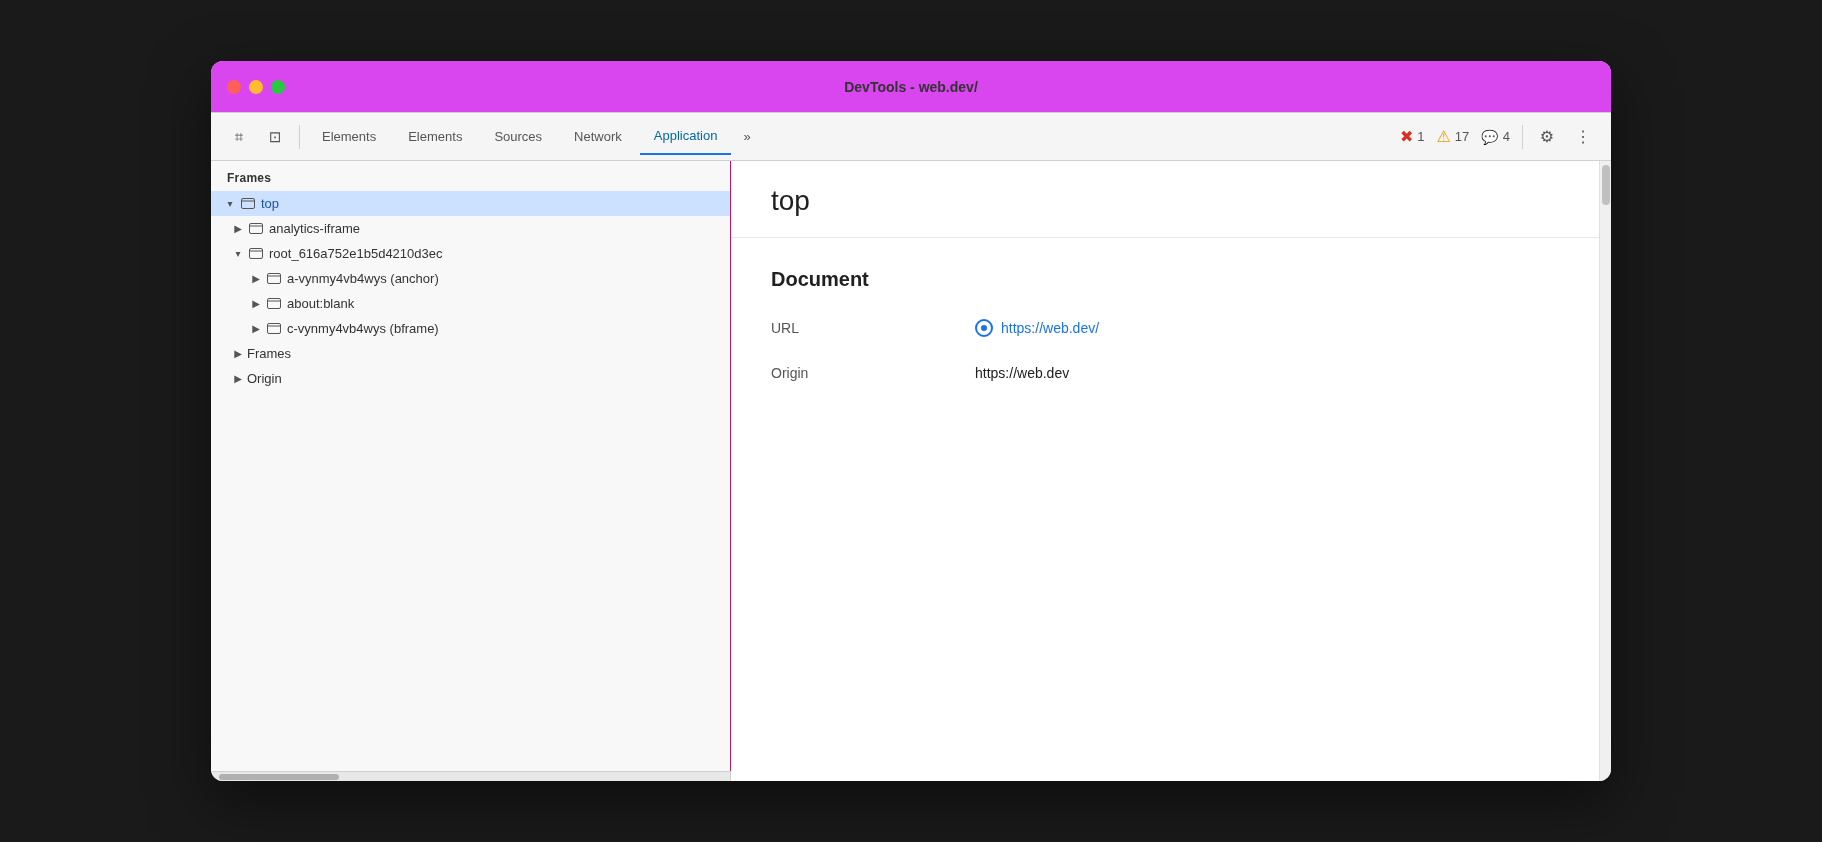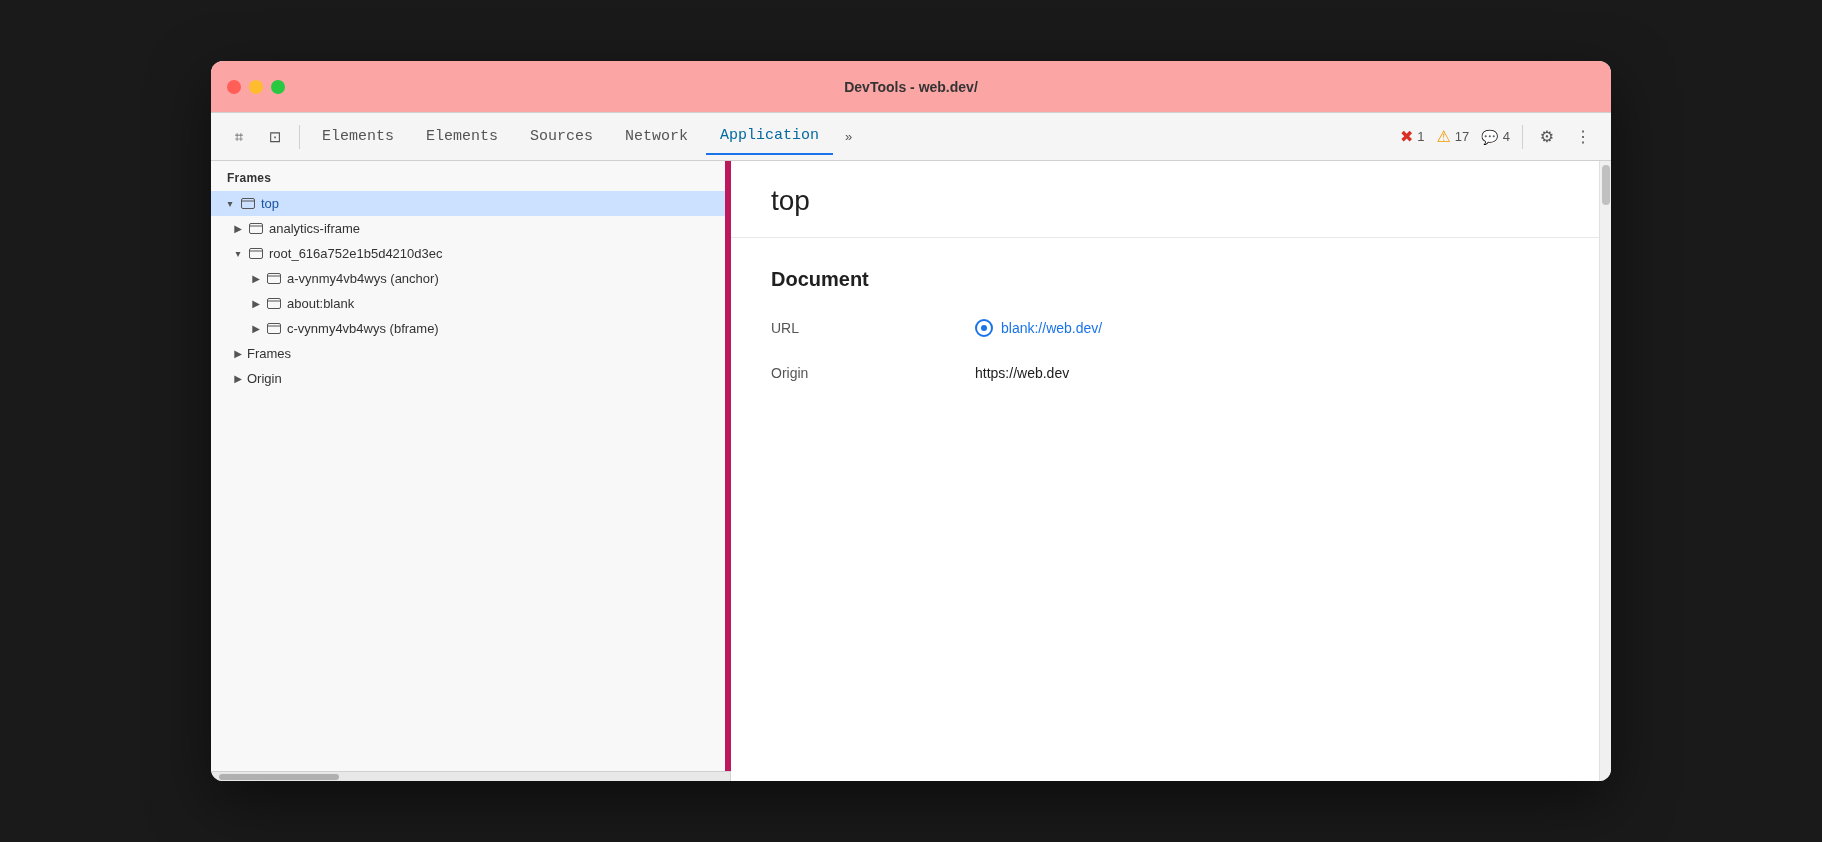--- a/index.html
+++ b/index.html
@@ -18,21 +18,21 @@
       background: #f0f0f0;
       border-radius: 12px;
       overflow: hidden;
       box-shadow: 0 20px 60px rgba(0,0,0,0.5);
       display: flex;
       flex-direction: column;
     }
 
     
     .title-bar {
-      background: #fca5a5;
+      background: #d946ef;
       height: 52px;
       display: flex;
       align-items: center;
       padding: 0 16px;
       border-bottom: 1px solid #d0d0d0;
       position: relative;
     }
 
     .traffic-lights {
       display: flex;
@@ -85,30 +85,29 @@
 
     .toolbar-separator {
       width: 1px;
       height: 24px;
       background: #d0d0d0;
       margin: 0 4px;
     }
 
     .toolbar-tab {
       padding: 6px 14px;
-      font-size: 15px;
+      font-size: 13px;
       color: #555;
       cursor: pointer;
       border: none;
       background: transparent;
       border-radius: 4px;
       height: 36px;
       display: flex;
       align-items: center;
-      font-family: Liberation Mono, monospace;
     }
     .toolbar-tab.active {
       color: #0369a1;
       border-bottom: 2px solid #1a73e8;
       border-radius: 0;
     }
 
     .toolbar-more {
       padding: 4px 8px;
       font-size: 13px;
@@ -133,21 +132,21 @@
     .main-content {
       display: flex;
       flex: 1;
       overflow: hidden;
     }
 
     
     .sidebar {
       width: 520px;
       background: #f8f8f8;
-      border-right: 6px solid #be185d;
+      border-right: 1px solid #be185d;
       overflow-y: auto;
       overflow-x: hidden;
       flex-shrink: 0;
     }
 
     .sidebar-section-header {
       padding: 10px 16px 6px 16px;
       font-size: 12px;
       font-weight: 600;
       color: #333;
@@ -478,21 +477,21 @@
 
         <div class="content-section">
           <div class="section-heading">Document</div>
 
           <div class="info-row">
             <span class="info-label">URL</span>
             <span class="info-value">
               <span class="circle-icon">
                 <span class="circle-icon-inner"></span>
               </span>
-              <a class="info-link" href="#">blank://web.dev/</a>
+              <a class="info-link" href="#">https://web.dev/</a>
             </span>
           </div>
 
           <div class="info-row">
             <span class="info-label">Origin</span>
             <span class="info-value">https://web.dev</span>
           </div>
 
         </div>
       </div>

